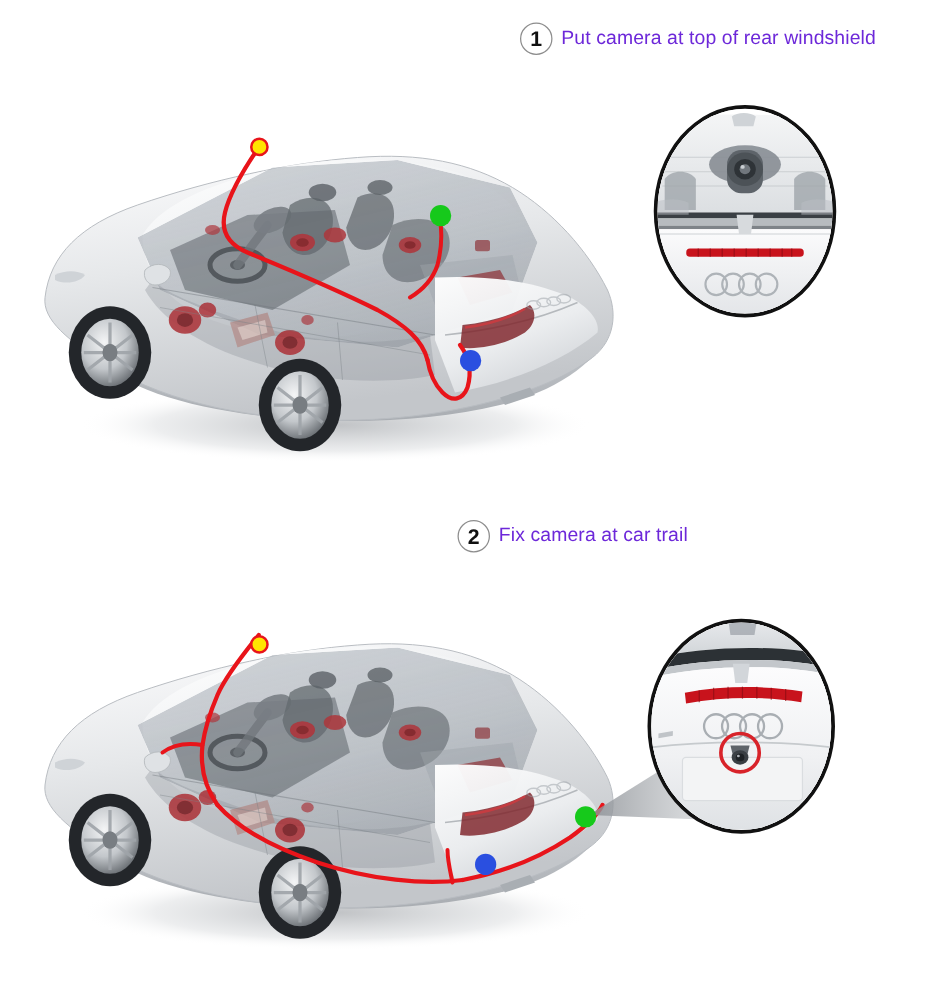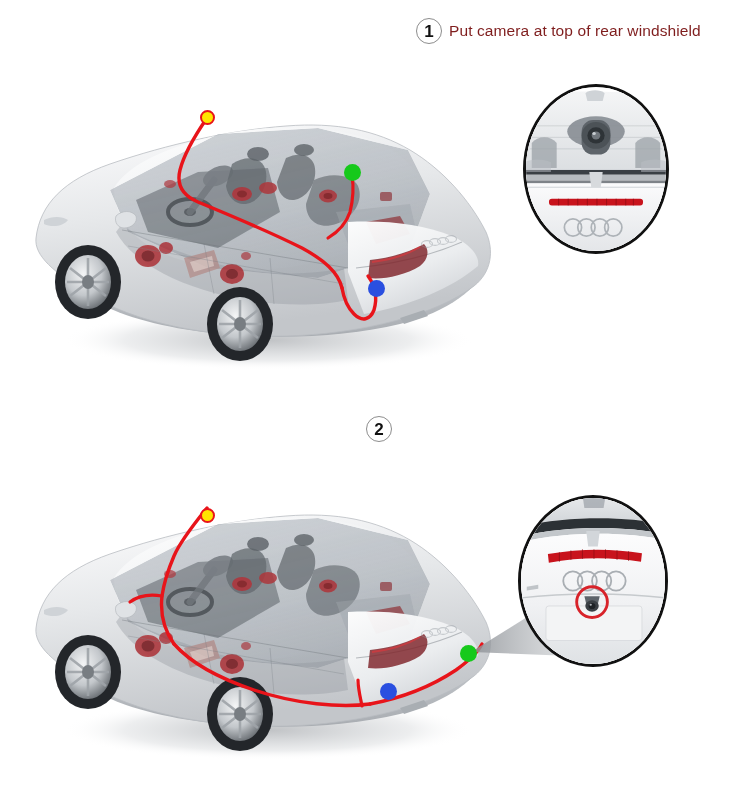--- a/index.html
+++ b/index.html
@@ -38,21 +38,21 @@
     display: flex; align-items: center; justify-content: center;
     font-size: 17px;
     font-weight: 700;
     color: #111;
     line-height: 1;
     flex: 0 0 auto;
     background: #fff;
   }
   .caption-text {
     font-size: 15.5px;
-    color: #7f1d1d;
+    color: #6d28d9;
     letter-spacing: .1px;
   }
 
   
   .car-wrap { position: absolute; }
   #car-1 { left: 18px; top: 72px;  width: 490px; height: 300px; }
   .car-svg { width: 100%; height: 100%; display: block; }
 
   
   .inset {
@@ -322,20 +322,21 @@
       <path d="M-4,78 C8,74 18,74 26,78 L26,88 L-4,88 Z" fill="#b9bec3" opacity="0.5"></path>
       <path d="M150,78 C138,74 128,74 120,78 L120,88 L150,88 Z" fill="#b9bec3" opacity="0.5"></path>
     </svg>
   </div>
 </div>
 
 <div class="section" id="section-2">
 
   <div class="caption" id="caption-2" style="left:366px; top:16px;">
     <div class="step-badge">2</div>
+    <div class="caption-text">Fix camera at car trail</div>
   </div>
 
   <div class="car-wrap" style="left:18px; top:62px; width:490px; height:300px;">
     <svg class="car-svg" viewBox="0 0 490 300" xmlns="http://www.w3.org/2000/svg">
       <defs>
         <linearGradient id="body2" x1="0" y1="0" x2="0.3" y2="1">
           <stop offset="0%" stop-color="#fdfdfe"></stop>
           <stop offset="45%" stop-color="#e6e8ea"></stop>
           <stop offset="100%" stop-color="#c3c6ca"></stop>
         </linearGradient>

